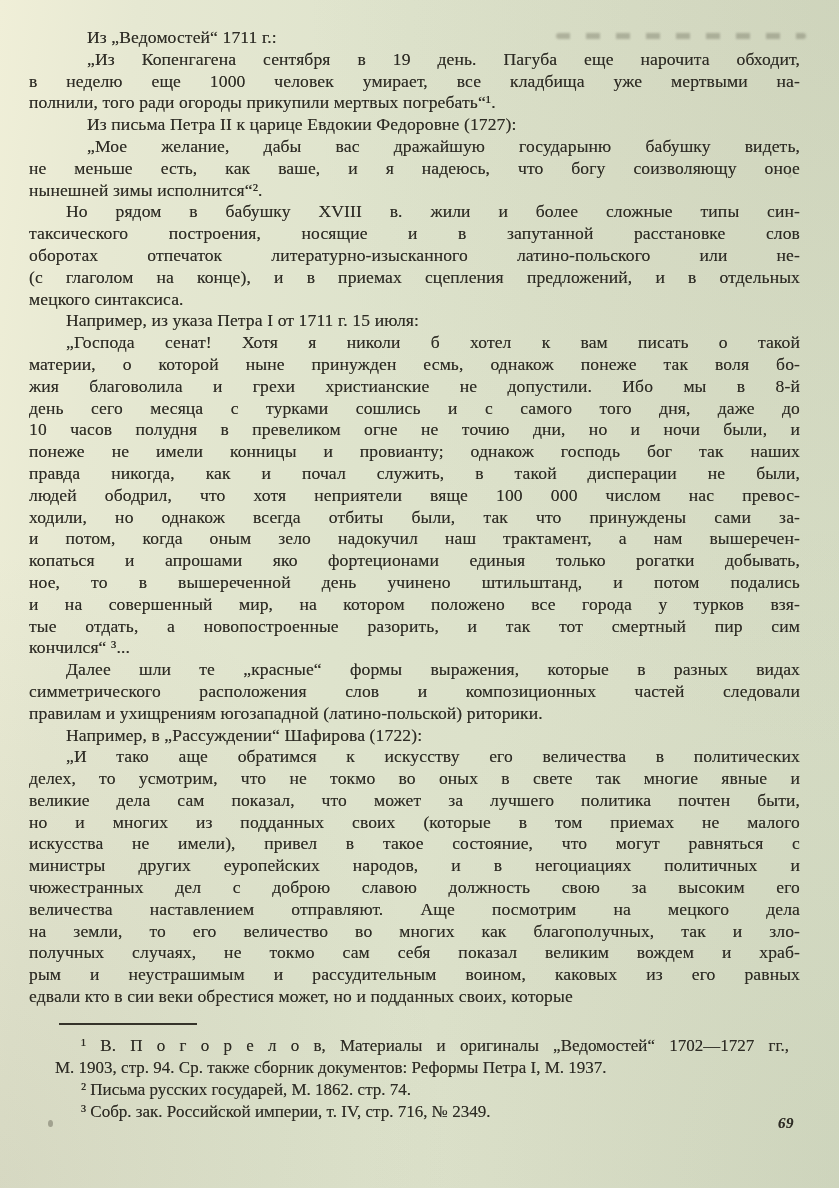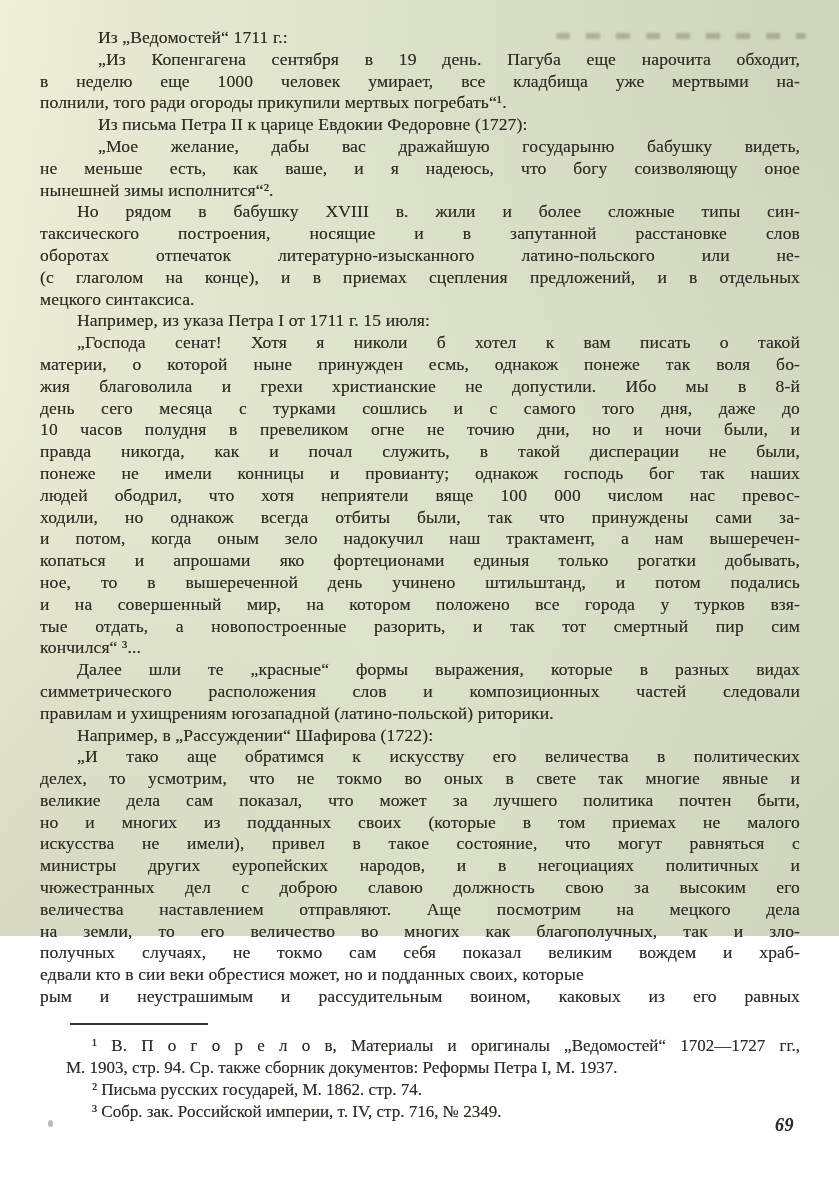--- a/index.html
+++ b/index.html
@@ -5,23 +5,23 @@
   html, body {
     margin: 0;
     padding: 0;
     width: 839px;
     height: 1188px;
     overflow: hidden;
   }
   .page {
     position: relative;
     width: 839px;
-    height: 936px;
+    height: 1188px;
     box-sizing: border-box;
-    padding: 27px 39px 0 40px;
+    padding: 27px 39px 0 29px;
     background:
       radial-gradient(ellipse at 100% 0%, rgba(150,155,125,0.14), transparent 45%),
       radial-gradient(ellipse at 0% 100%, rgba(110,112,88,0.13), transparent 38%),
       radial-gradient(ellipse at 100% 100%, rgba(140,145,118,0.10), transparent 40%),
       linear-gradient(97deg, #f0efd8 0%, #e6e8d2 14%, #dee3cc 42%, #dadfc8 72%, #d5dcc4 100%);
     font-family: "Liberation Serif", "DejaVu Serif", serif;
     color: #2e2c25;
     text-shadow: 0 0 0.45px rgba(46,44,37,0.55);
   }
   .bodytext {
@@ -50,21 +50,21 @@
     width: 734px;
     font-size: 17px;
     line-height: 22px;
   }
   .footnotes .line.indent-normal { text-indent: 26px; }
 
   .page-number {
     position: absolute;
     top: 1115px;
     right: 45px;
-    font-size: 18px;
+    font-size: 15px;
     font-style: italic;
     font-weight: bold;
     letter-spacing: 0.5px;
   }
 
   
   .artifact {
     position: absolute;
     background: rgba(60,58,45,0.35);
     border-radius: 50%;
@@ -114,22 +114,22 @@
       </div>
       <div class="paragraph">
         <div class="line indent-normal para-end">Например, из указа Петра I от 1711 г. 15 июля:</div>
       </div>
       <div class="paragraph">
         <div class="line indent-normal">„Господа сенат! Хотя я николи б хотел к вам писать о такой</div>
         <div class="line">материи, о которой ныне принужден есмь, однакож понеже так воля бо-</div>
         <div class="line">жия благоволила и грехи христианские не допустили. Ибо мы в 8-й</div>
         <div class="line">день сего месяца с турками сошлись и с самого того дня, даже до</div>
         <div class="line">10 часов полудня в превеликом огне не точию дни, но и ночи были, и</div>
+        <div class="line">понеже не имели конницы и провианту; однакож господь бог так наших</div>
         <div class="line">правда никогда, как и почал служить, в такой дисперации не были,</div>
-        <div class="line">понеже не имели конницы и провианту; однакож господь бог так наших</div>
         <div class="line">людей ободрил, что хотя неприятели вяще 100 000 числом нас превос-</div>
         <div class="line">ходили, но однакож всегда отбиты были, так что принуждены сами за-</div>
         <div class="line">и потом, когда оным зело надокучил наш трактамент, а нам вышеречен-</div>
         <div class="line">копаться и апрошами яко фортеционами единыя только рогатки добывать,</div>
         <div class="line">ное, то в вышереченной день учинено штильштанд, и потом подались</div>
         <div class="line">и на совершенный мир, на котором положено все города у турков взя-</div>
         <div class="line">тые отдать, а новопостроенные разорить, и так тот смертный пир сим</div>
         <div class="line para-end">кончился“ ³...</div>
       </div>
       <div class="paragraph">
@@ -144,22 +144,22 @@
         <div class="line indent-normal">„И тако аще обратимся к искусству его величества в политических</div>
         <div class="line">делех, то усмотрим, что не токмо во оных в свете так многие явные и</div>
         <div class="line">великие дела сам показал, что может за лучшего политика почтен быти,</div>
         <div class="line">но и многих из подданных своих (которые в том приемах не малого</div>
         <div class="line">искусства не имели), привел в такое состояние, что могут равняться с</div>
         <div class="line">министры других еуропейских народов, и в негоциациях политичных и</div>
         <div class="line">чюжестранных дел с доброю славою должность свою за высоким его</div>
         <div class="line">величества наставлением отправляют. Аще посмотрим на мецкого дела</div>
         <div class="line">на земли, то его величество во многих как благополучных, так и зло-</div>
         <div class="line">получных случаях, не токмо сам себя показал великим вождем и храб-</div>
+        <div class="line">рым и неустрашимым и рассудительным воином, каковых из его равных</div>
         <div class="line para-end">едвали кто в сии веки обрестися может, но и подданных своих, которые</div>
-        <div class="line">рым и неустрашимым и рассудительным воином, каковых из его равных</div>
       </div>
     </div>
 
   <div class="footnote-separator"></div>
 
   <div class="footnotes">
       <div class="paragraph">
         <div class="line indent-normal">¹ В. П о г о р е л о в, Материалы и оригиналы „Ведомостей“ 1702—1727 гг.,</div>
         <div class="line para-end">М. 1903, стр. 94. Ср. также сборник документов: Реформы Петра I, М. 1937.</div>
       </div>

